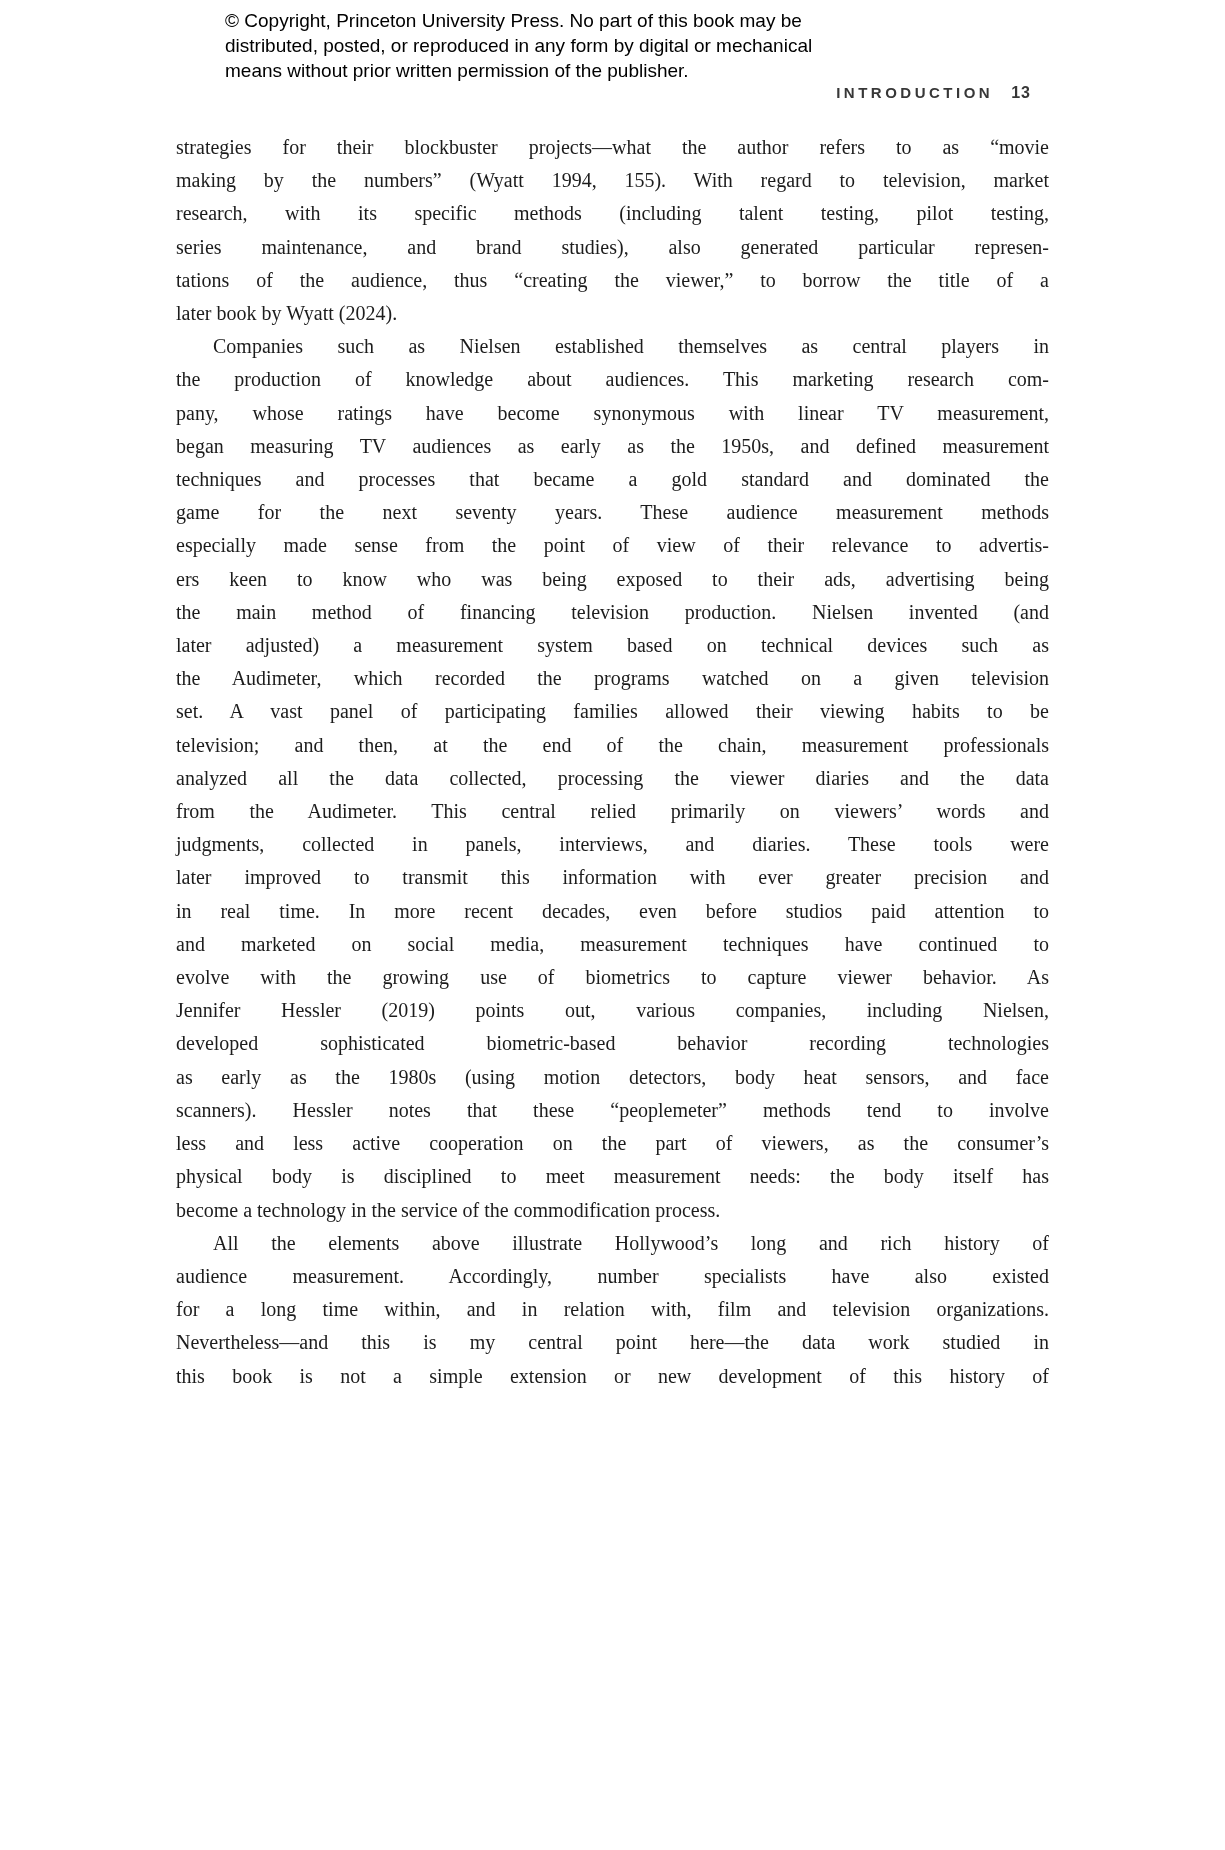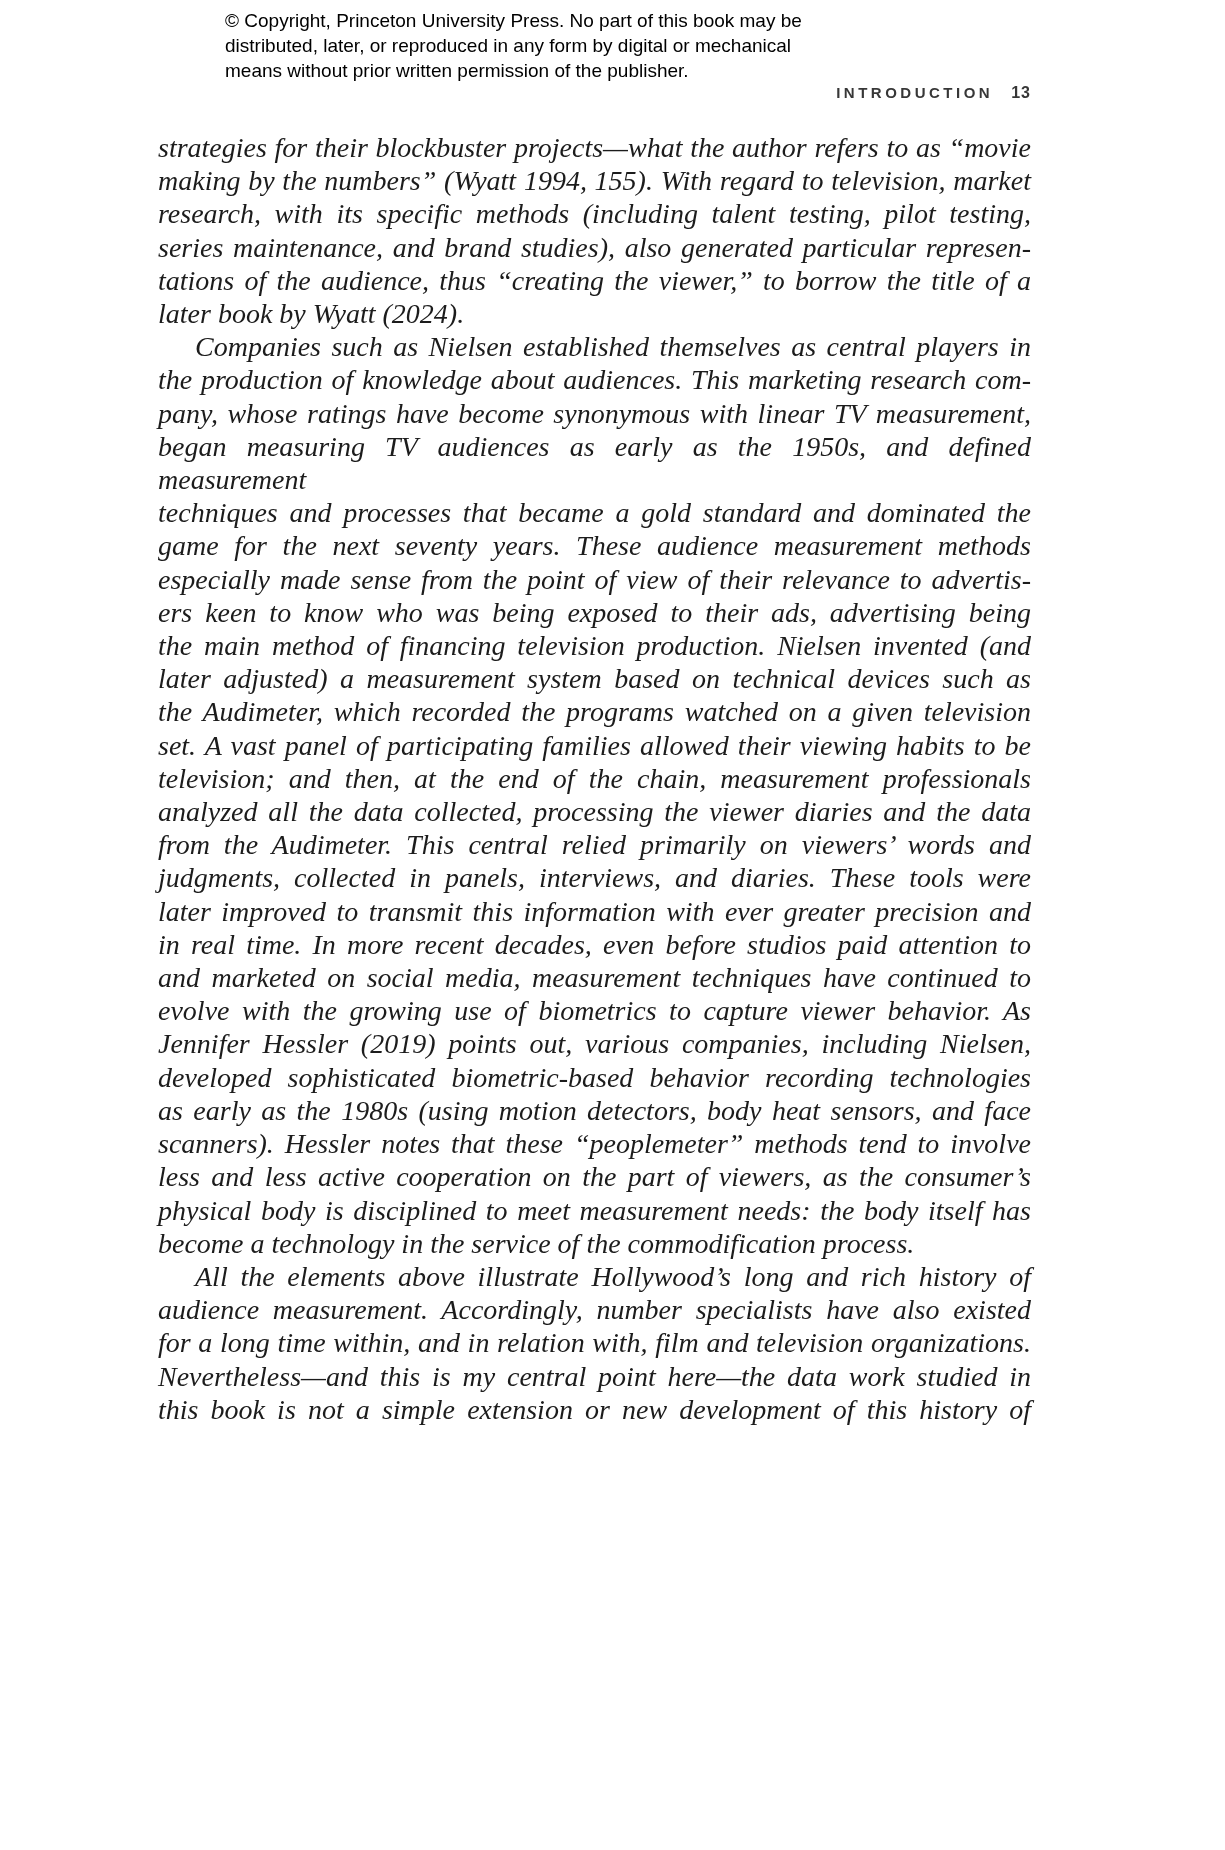--- a/index.html
+++ b/index.html
@@ -41,28 +41,27 @@
     text-align: center;
   }
   .running-head .page-number {
     font-size: 16px;
     font-weight: 700;
     letter-spacing: 1px;
     margin-left: 18px;
   }
   .body-text {
     position: absolute;
-    left: 158px;
+    left: 176px;
     top: 131px;
     width: 873px;
     font-family: "Liberation Serif", serif;
-    font-size: 28px;
+    font-size: 20px;
     line-height: 33.2px;
     color: #1c1c1c;
-    font-style: italic;
   }
   .paragraph {
     margin: 0;
     padding: 0;
   }
   .line {
     text-align: justify;
     text-align-last: justify;
   }
   .line.endline {
@@ -82,21 +81,21 @@
     color: #15803d;
   }
 </style>
 </head>
 <body>
 
 <div class="page">
 
   <div class="copyright">
       <div>© Copyright, Princeton University Press. No part of this book may be</div>
-      <div>distributed, later, or reproduced in any form by digital or mechanical</div>
+      <div>distributed, posted, or reproduced in any form by digital or mechanical</div>
       <div>means without prior written permission of the publisher.</div>
     </div>
 
   <div class="running-head">
     <span class="head-label">INTRODUCTION</span><span class="page-number">13</span>
   </div>
 
   <div class="body-text">
       <div class="paragraph">
         <div class="line">strategies for their blockbuster projects—what the author refers to as “movie</div>

